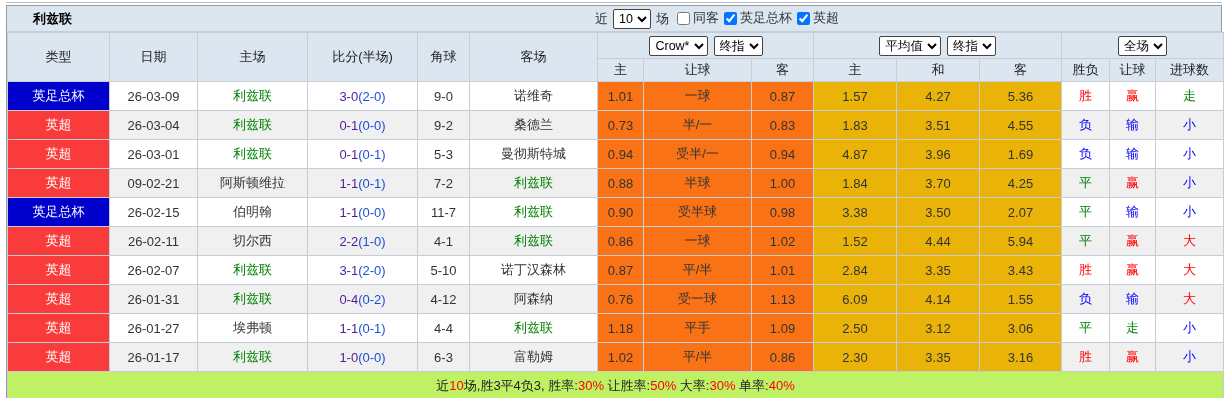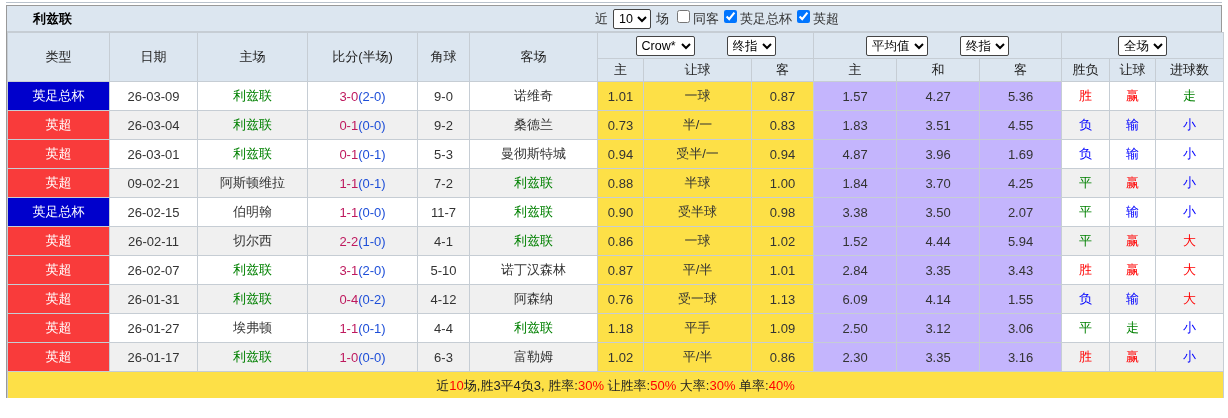--- a/index.html
+++ b/index.html
@@ -16,46 +16,46 @@
     display: flex; align-items: center; height: 26px;
     background: #dce6f0; border-bottom: 1px solid #c6cdd4; padding-left: 26px;
   }
   .team-title { font-weight: bold; color: #000; }
   .controls { display: flex; align-items: center; margin-left: auto; margin-right: 382px; gap: 3px; white-space: nowrap; }
   .controls select { margin: 0 2px; }
   select {
     height: 20px; font-size: 12.5px; background: #fff; color: #000;
     border: 1px solid #444; border-radius: 2px; padding: 0 1px;
   }
-  .cb-item { display: inline-flex; align-items: flex-start; margin-left: 5px; cursor: pointer; }
+  .cb-item { display: inline-flex; align-items: center; margin-left: 5px; cursor: pointer; }
   .cb-item input { width: 13px; height: 13px; margin: 0 3px 0 0; }
 
   table { width: 100%; border-collapse: collapse; table-layout: fixed; font-size: 13px; }
   th, td {
     border: 1px solid #c6cdd4; text-align: center; padding: 0;
     overflow: hidden; white-space: nowrap;
   }
   thead th { background: #dce6f0; font-weight: normal; color: #222; }
   tr.hdr1 th { height: 26px; }
   tr.hdr2 th { height: 23px; }
-  .grp-cell select { margin: 0 16px; }
+  .grp-cell select { margin: 0 3px; text-align: right; }
   tbody td { height: 29px; background: #fff; }
   tbody tr:nth-child(even) td { background: #f0f0f0; }
-  tbody tr td.c-odds { background: #fde047; text-align: center; }
-  tbody tr td.c-avg  { background: #c4b5fd; }
+  tbody tr td.c-odds { background: #f97316; text-align: center; }
+  tbody tr td.c-avg  { background: #eab308; }
   td.c-league.cup { background: #0000cc; color: #fff; }
   td.c-league.epl { background: #f93b3b; color: #fff; }
   .c-team.hl { color: #008000; }
-  .ft { color: #be185d; }
+  .ft { color: #4c1d95; }
   .ht { color: #1d4ed8; }
   .r { color: #ff0000; }
   .g { color: #008000; }
   .b { color: #0000ff; }
   .k { color: #222; }
-  tfoot td { height: 28px; background: #fde047; color: #222; }
+  tfoot td { height: 28px; background: #bef264; color: #222; }
 </style>
 </head>
 <body>
 
 <div class="page">
   <div class="top-line"></div>
   <div class="panel">
 
     <div class="titlebar">
       <span class="team-title">利兹联</span>

